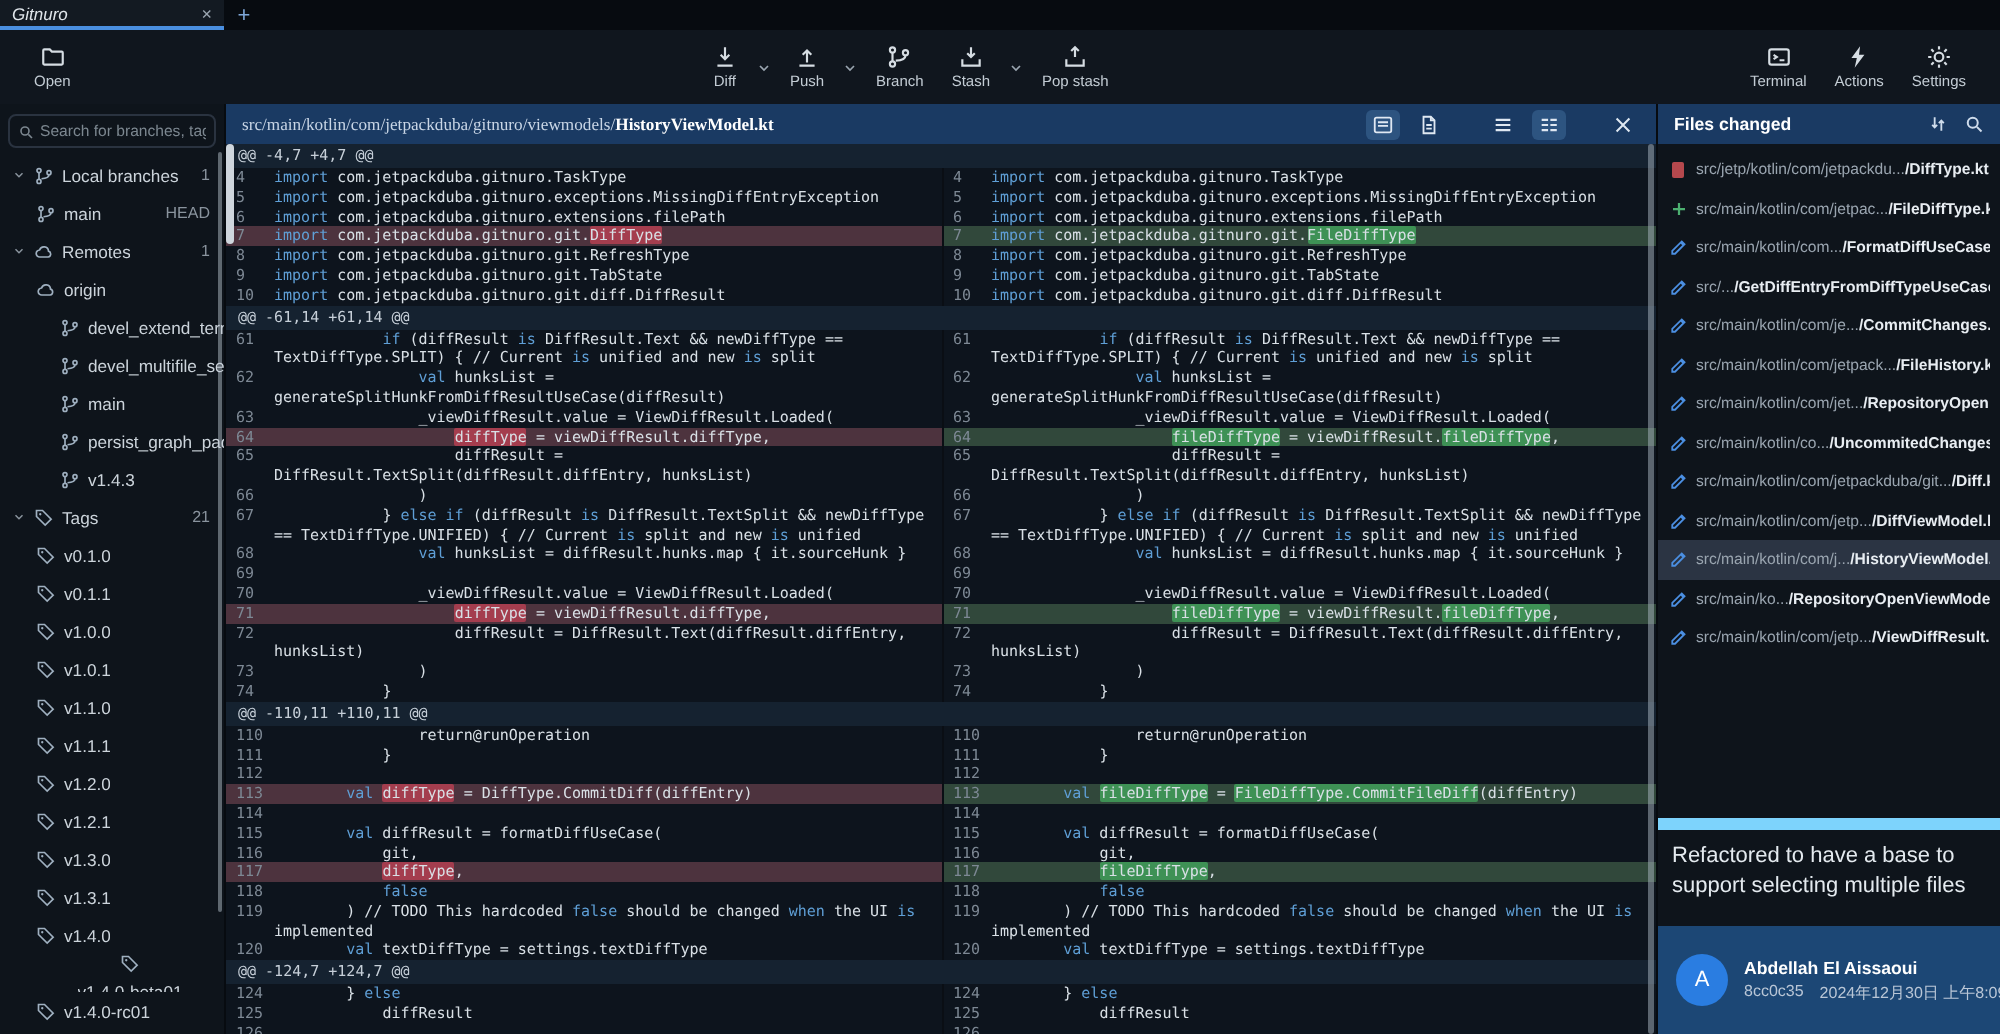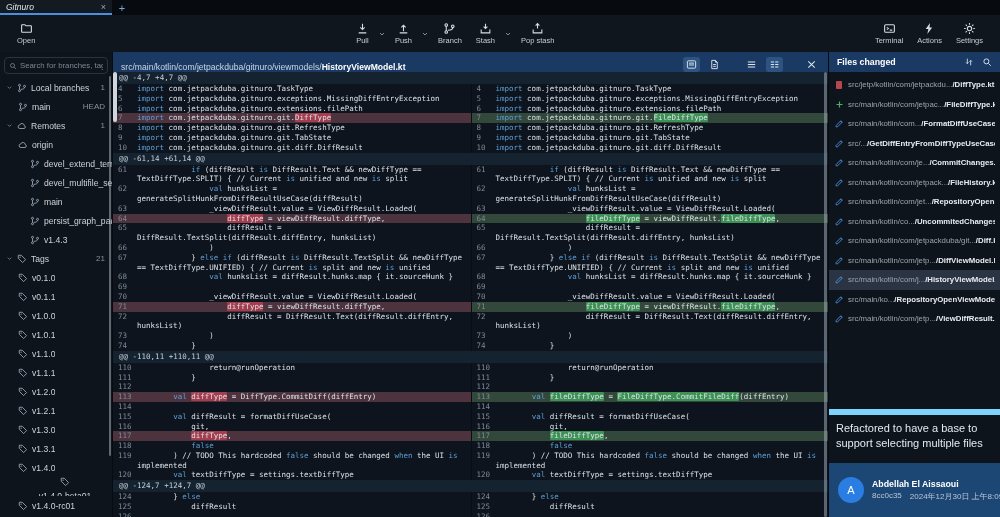--- a/index.html
+++ b/index.html
@@ -45,22 +45,22 @@
   .trow svg.tic { width:10px; height:10px; flex:0 0 10px; color:#9fb0c0; }
   .trow svg.tchv { width:7px; height:7px; flex:0 0 7px; color:#8a949e; }
   .trow .cnt { margin-left:auto; padding-right:7px; color:#8a949e; font-size:8px; }
   .trow .lbl { overflow:hidden; text-overflow:clip; }
   .sb-thumb { position:absolute; right:1px; top:24px; width:2px; height:380px;
     background:rgba(196,207,218,0.45); border-radius:2px; }
 
   
   .diffcol { flex:1; display:flex; flex-direction:column; min-width:0; position:relative;
     border-left:1px solid #070b10; }
-  .pathbar { height:20px; flex:0 0 20px; background:#1a3a63; display:flex; align-items:flex-end;
-    padding:0 8px; gap:6px; }
+  .pathbar { height:20px; flex:0 0 20px; background:#1a3a63; display:flex; align-items:center;
+    padding:0 8px; gap:6px;font-family:Liberation Serif, serif; }
   .pathtext { flex:1; font-size:8.6px; color:#c9d6e6; white-space:nowrap; overflow:hidden; }
   .pathtext b { color:#ffffff; font-weight:bold; }
   .pbtn { width:17px; height:15px; display:flex; align-items:center; justify-content:center;
     border-radius:3px; color:#dfe8f2; cursor:pointer; }
   .pbtn svg { width:11px; height:11px; }
   .pbtn.active { background:#2d5480; }
   .pgap { width:8px; }
   .diffbody { flex:1; overflow:hidden; background:#0d141d; position:relative;
     font-family:"DejaVu Sans Mono", monospace; font-size:7.5px; line-height:9.8px; }
   .hunkhdr { height:12px; line-height:12px; background:#152230; color:#c6cfd8;
@@ -206,21 +206,21 @@
       <svg>
           <use href="#i-folder"></use>
         </svg>
       <span class="tlbl">Open</span>
     </div>
     <div class="tcenter">
       <div class="tbtn">
         <svg>
             <use href="#i-pull"></use>
           </svg>
-        <span class="tlbl">Pull</span>
+        <span class="tlbl">Diff</span>
       </div>
       <div class="tchev">
           <svg>
             <use href="#i-chev"></use>
           </svg>
         </div>
       <div class="tbtn">
         <svg>
             <use href="#i-push"></use>
           </svg>

